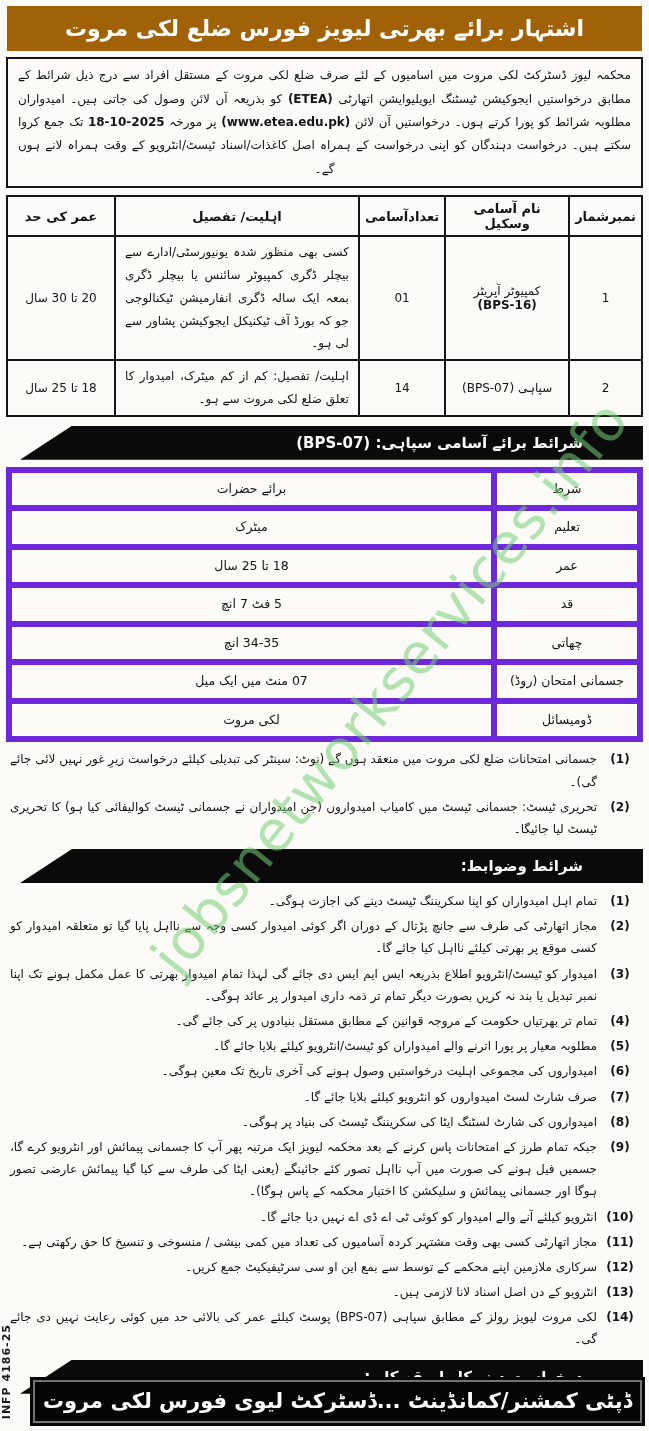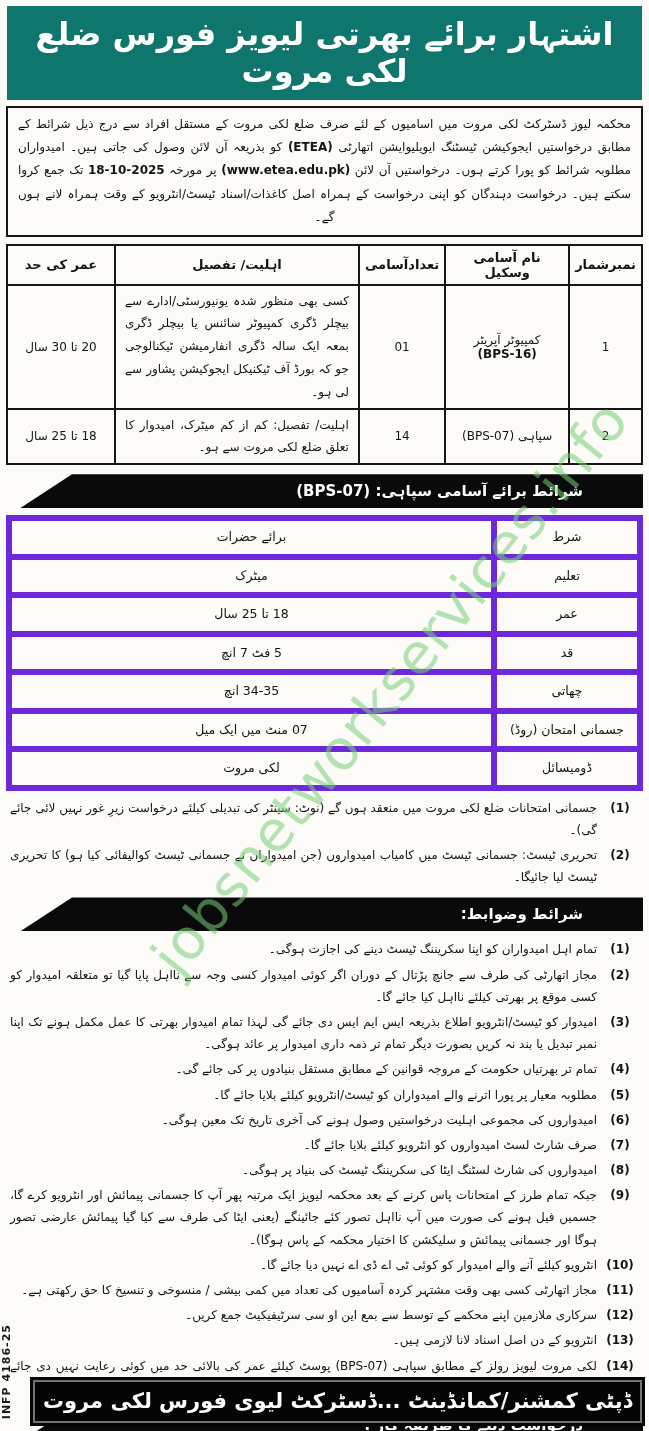--- a/index.html
+++ b/index.html
@@ -6,22 +6,22 @@
   .page {
     position:relative; width:649px; height:1431px; margin:0 auto;
     background:#fcfbf7; overflow:hidden;
     font-family:"DejaVu Sans", sans-serif;
     direction:rtl; color:#141414;
   }
   .inner { padding:4px 6px 0 6px; }
 
   
   .title-banner {
-    background:#0f766e; color:#fff; text-align:center;
-    font-size:32px; font-weight:bold; line-height:1.15;
+    background:#a16207; color:#fff; text-align:center;
+    font-size:22px; font-weight:bold; line-height:1.15;
     padding:10px 7px; margin:2px 1px 6px 1px;
   }
   .cut-banner {
     background:#0a0a0a; color:#fff; font-weight:bold; font-size:15px;
     padding:8px 60px 8px 0; margin:9px 0 7px 2px; text-align:right;
     clip-path:polygon(64px 0, 100% 0, 100% 100%, 12px 100%);
   }
 
   
   .intro {

